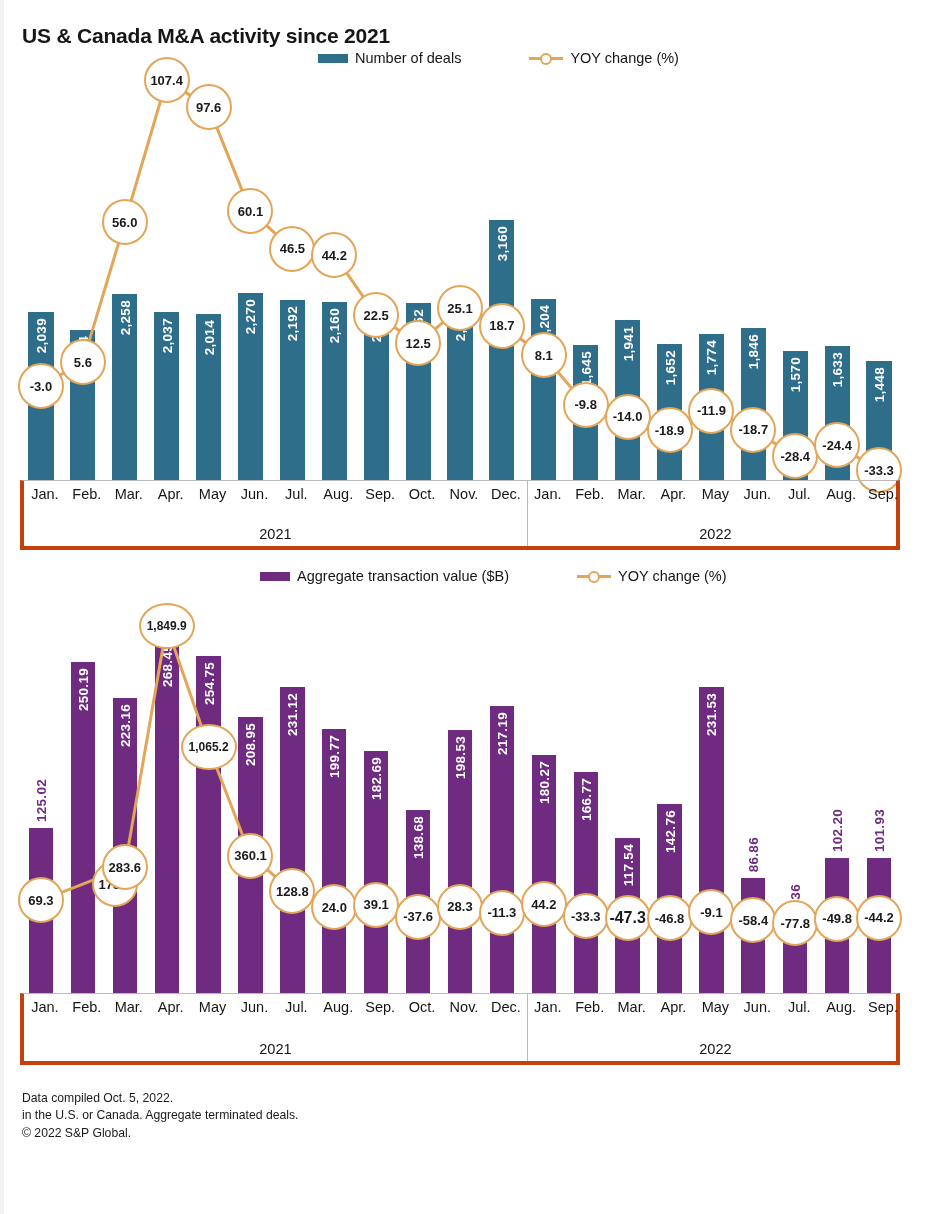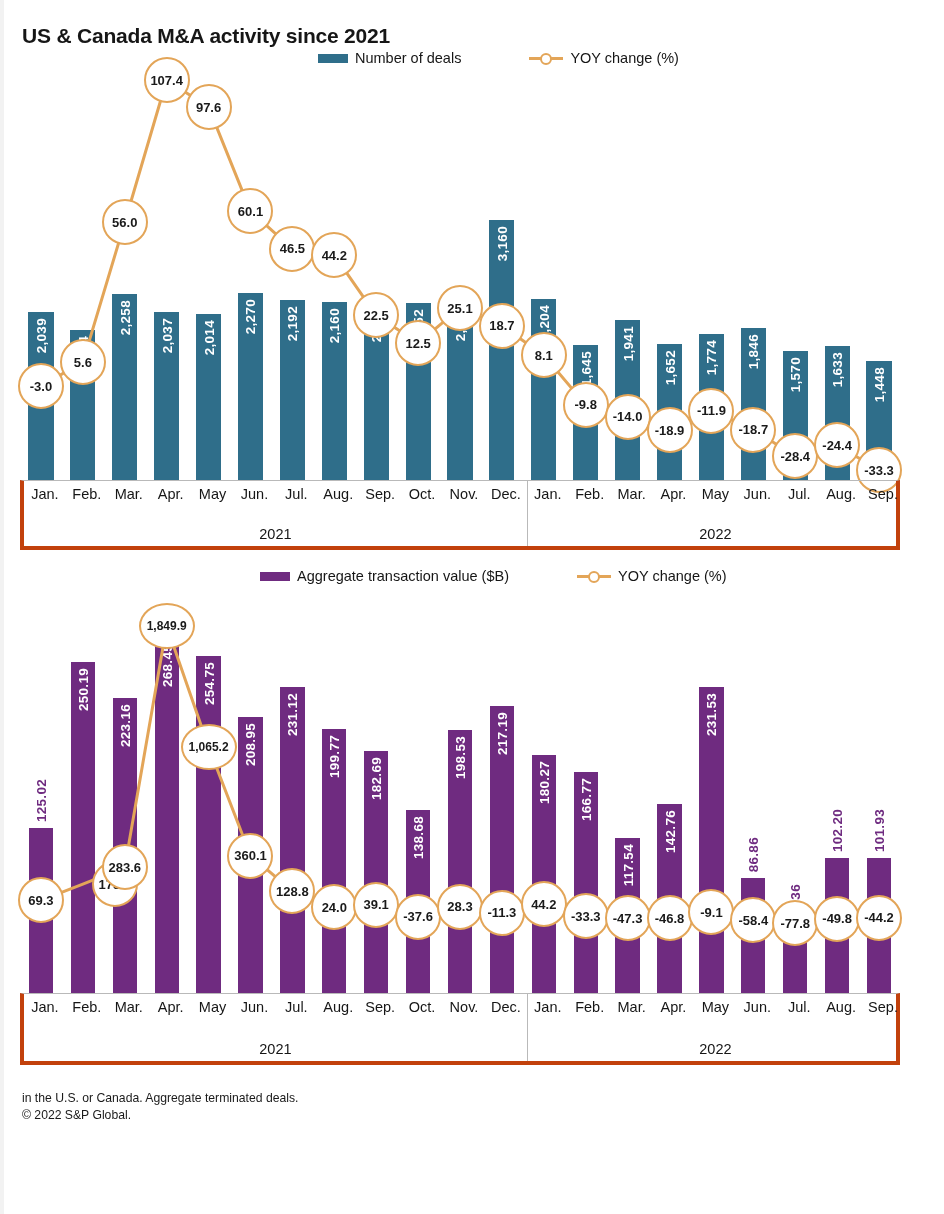--- a/index.html
+++ b/index.html
@@ -514,21 +514,21 @@
         <div class="yoy-marker" style="width: 56px; height: 46px; left: 188.571px; top: 156.898px; font-size: 12px;">1,065.2</div>
         <div class="yoy-marker" style="width: 46px; height: 46px; left: 230.476px; top: 265.533px; font-size: 13px;">360.1</div>
         <div class="yoy-marker" style="width: 46px; height: 46px; left: 272.381px; top: 301.169px; font-size: 13px;">128.8</div>
         <div class="yoy-marker" style="width: 46px; height: 46px; left: 314.286px; top: 317.316px; font-size: 13px;">24.0</div>
         <div class="yoy-marker" style="width: 46px; height: 46px; left: 356.19px; top: 314.989px; font-size: 13px;">39.1</div>
         <div class="yoy-marker" style="width: 46px; height: 46px; left: 398.095px; top: 326.806px; font-size: 13px;">-37.6</div>
         <div class="yoy-marker" style="width: 46px; height: 46px; left: 440px; top: 316.653px; font-size: 13px;">28.3</div>
         <div class="yoy-marker" style="width: 46px; height: 46px; left: 481.905px; top: 322.754px; font-size: 13px;">-11.3</div>
         <div class="yoy-marker" style="width: 46px; height: 46px; left: 523.81px; top: 314.204px; font-size: 13px;">44.2</div>
         <div class="yoy-marker" style="width: 46px; height: 46px; left: 565.714px; top: 326.144px; font-size: 13px;">-33.3</div>
-        <div class="yoy-marker" style="width: 46px; height: 46px; left: 607.619px; top: 328.301px; font-size: 13px;">-47.3</div>
+        <div class="yoy-marker" style="width: 46px; height: 46px; left: 607.619px; top: 328.301px; font-size: 16px;">-47.3</div>
         <div class="yoy-marker" style="width: 46px; height: 46px; left: 649.524px; top: 328.224px; font-size: 13px;">-46.8</div>
         <div class="yoy-marker" style="width: 46px; height: 46px; left: 691.429px; top: 322.415px; font-size: 13px;">-9.1</div>
         <div class="yoy-marker" style="width: 46px; height: 46px; left: 733.333px; top: 330.011px; font-size: 13px;">-58.4</div>
         <div class="yoy-marker" style="width: 46px; height: 46px; left: 775.238px; top: 333px; font-size: 13px;">-77.8</div>
         <div class="yoy-marker" style="width: 46px; height: 46px; left: 817.143px; top: 328.686px; font-size: 13px;">-49.8</div>
         <div class="yoy-marker" style="width: 46px; height: 46px; left: 859.048px; top: 327.823px; font-size: 13px;">-44.2</div>
       </div>
       <div class="axis" style="top: 403px; width: 880px; height: 72px;">
         <div class="axis-months">
           <div class="axis-month" style="left: 0px; width: 41.9048px;">Jan.</div>
@@ -553,17 +553,18 @@
           <div class="axis-month" style="left: 796.19px; width: 41.9048px;">Aug.</div>
           <div class="axis-month" style="left: 838.095px; width: 41.9048px;">Sep.</div>
         </div>
         <div class="axis-year" style="left: 0px; width: 502.857px;">2021</div>
         <div class="axis-sep" style="left: 502.857px;"></div>
         <div class="axis-year" style="left: 502.857px; width: 377.143px;">2022</div>
       </div>
     </div>
 
   <div class="footnotes" id="footnotes">
+      <div>Data compiled Oct. 5, 2022.</div>
       <div>in the U.S. or Canada. Aggregate terminated deals.</div>
       <div>© 2022 S&amp;P Global.</div>
     </div>
 
 </div>
 
 </body></html>

